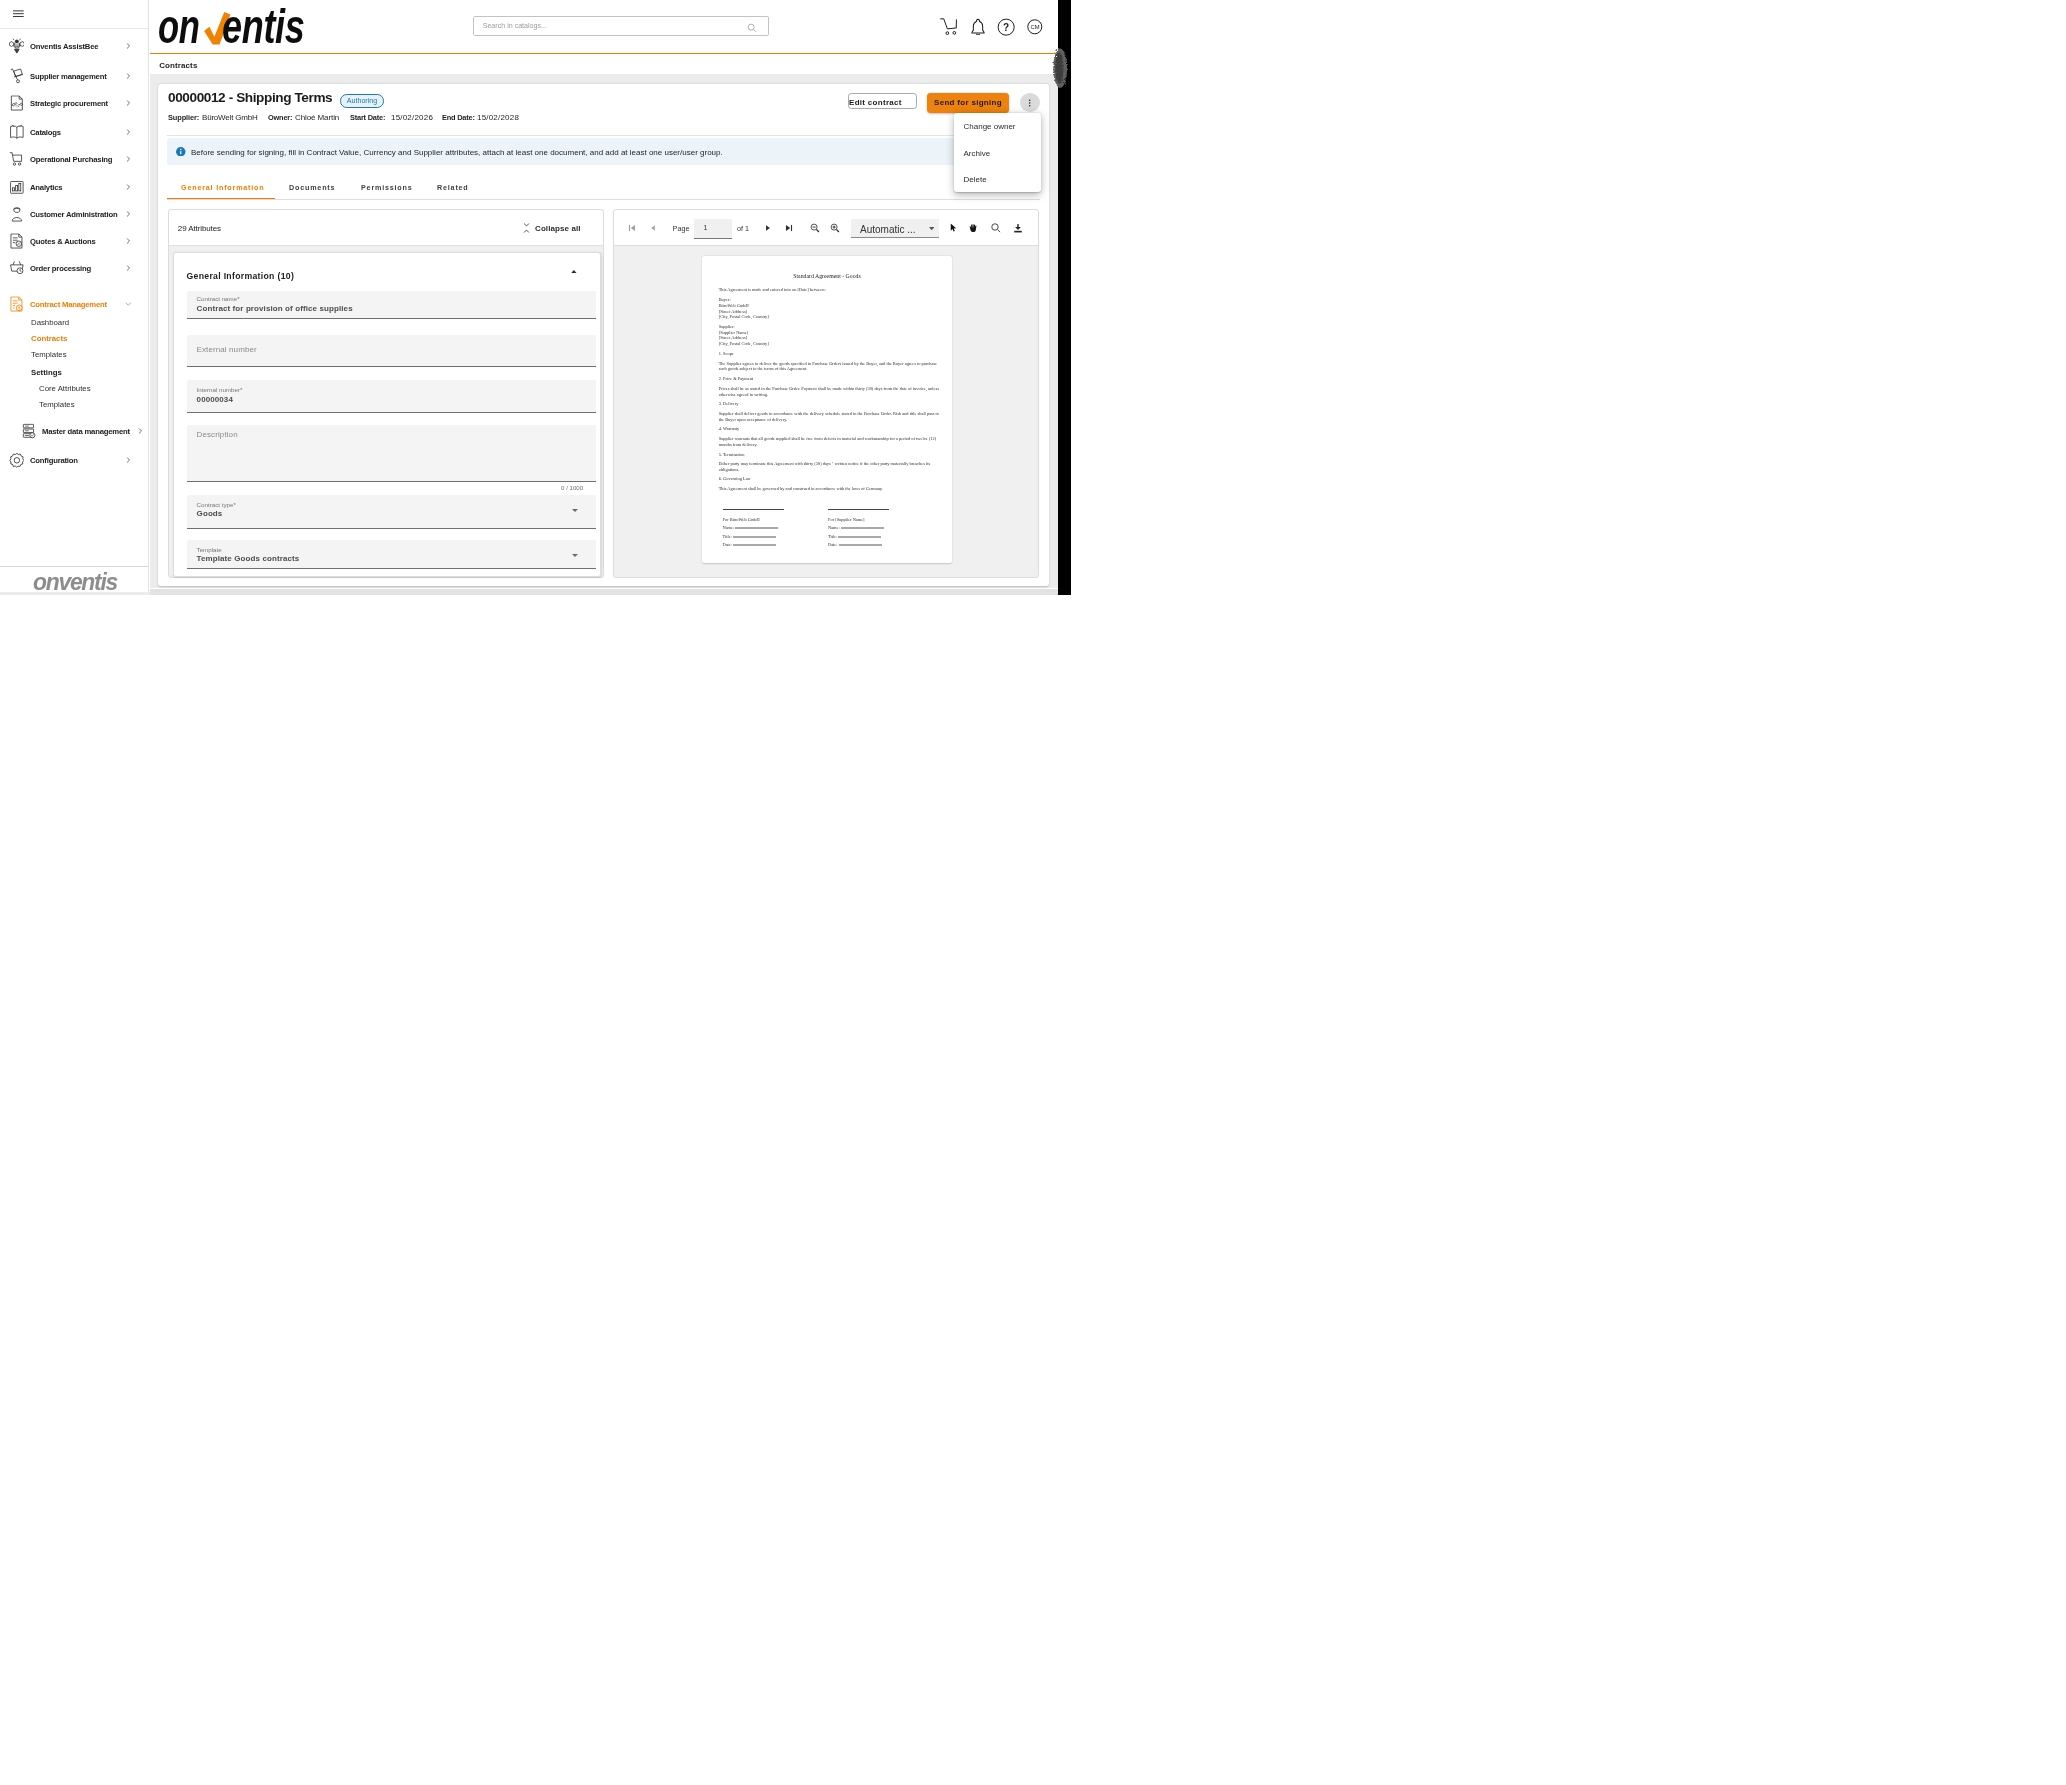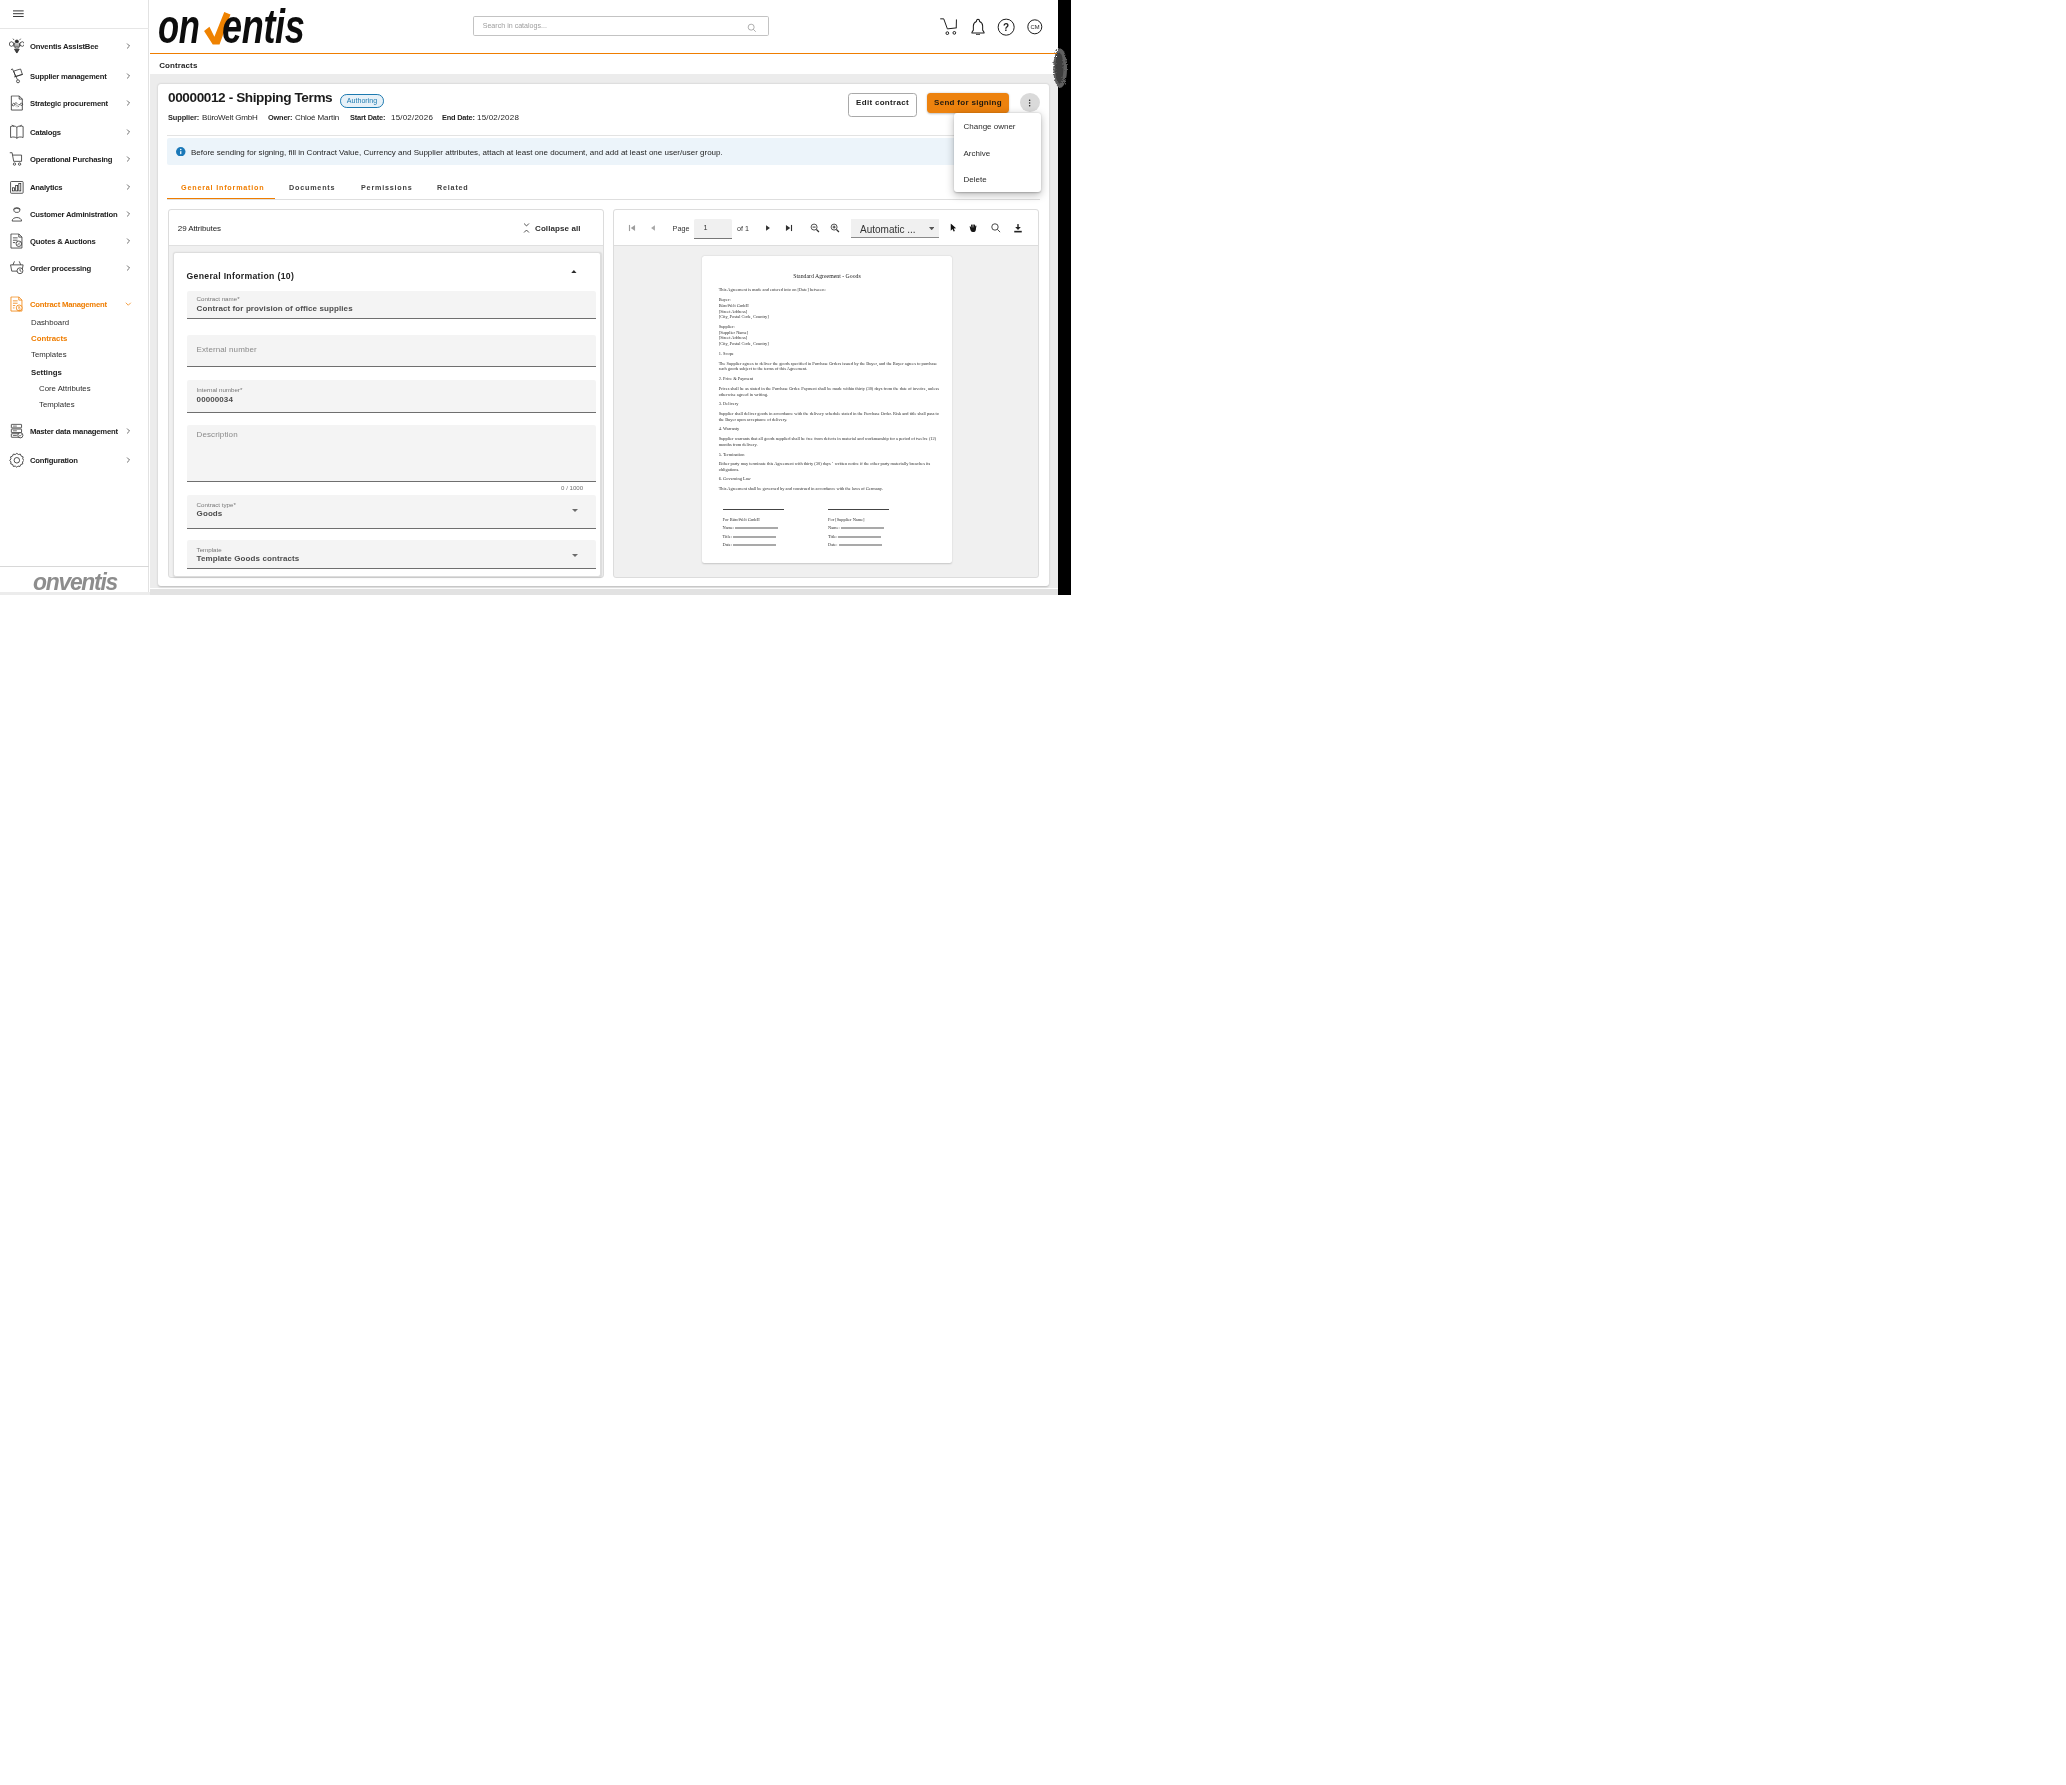--- a/index.html
+++ b/index.html
@@ -33,21 +33,21 @@
   #supline { position:absolute; left:0; top:113px; width:1071px; height:10px; color:#1f1f1f; }
   .sl { position:absolute; top:0; font-size:8px; line-height:9px; white-space:nowrap; }
   #hr1 { position:absolute; left:167px; top:135px; width:873px; height:0.5px; background:#e3e3e3; }
   #banner { position:absolute; left:167px; top:138px; width:873px; height:27px; background:#ecf4fa; border-radius:2.1px; }
   #banner .btx { position:absolute; left:24px; top:13.5px; transform:translateY(-50%); font-size:8px; color:#252525; }
   
   .tab { position:absolute; top:183px; font-size:7.2px; font-weight:700; color:#3f3f3f; letter-spacing:0.8px; white-space:nowrap; }
   #tabind { position:absolute; left:167px; top:198px; width:108px; height:1.1px; background:#ef7d00; }
   #tabline { position:absolute; left:167px; top:199px; width:873px; height:0.4px; background:#dedede; }
   
-  #btn1 { position:absolute; left:848px; top:93px; width:69px; height:24px; border:0.7px solid #a9a9a9; border-radius:3.3px; background:#fff; text-align:center; font-size:8px; font-weight:700; color:#1d1d1d; line-height:17.4px; letter-spacing:0.3px; }
+  #btn1 { position:absolute; left:848px; top:93px; width:69px; height:16px; border:0.7px solid #a9a9a9; border-radius:3.3px; background:#fff; font-size:8px; font-weight:700; color:#1d1d1d; line-height:17.4px; letter-spacing:0.3px; }
   #btn2 { position:absolute; left:927px; top:93px; width:82px; height:19.7px; border-radius:3.7px; background:#ed820e; box-shadow:0 0.8px 2.1px rgba(0,0,0,0.25); text-align:center; font-size:8px; font-weight:700; color:#211a10; line-height:19px; letter-spacing:0.3px; }
   #dots { position:absolute; left:1020px; top:93px; width:20px; height:19px; border-radius:50%; background:#dadada; }
   #menu { position:absolute; left:954px; top:113px; width:87px; height:79px; background:#fff; border-radius:2.9px; box-shadow:0 2.1px 9px rgba(0,0,0,0.28), 0 0.4px 1.7px rgba(0,0,0,0.2); z-index:30; }
   #menu div { position:absolute; left:9.5px; transform:translateY(-50%); font-size:8px; color:#2a2a2a; }
   
   #lpanel { position:absolute; left:168px; top:209px; width:436px; height:369px; background:#f0f0f0; border:0.5px solid #dcdcdc; border-radius:2.9px; }
   #lphead { position:absolute; left:0; top:0; width:100%; height:36px; background:#fff; border-bottom:0.5px solid #e0e0e0; border-radius:2.9px 2.9px 0 0; }
   #lcard { position:absolute; left:4.1px; top:42px; width:428px; height:325px; background:#fff; border:0.4px solid #ddd; border-radius:2.9px; box-shadow:0.4px 0.8px 1.7px rgba(0,0,0,0.10); }
   .fld { position:absolute; left:13.2px; width:409px; background:#f4f4f4; border-radius:2.1px 2.1px 0 0; border-bottom:0.7px solid #6f6f6f; }
   .fld .lab { position:absolute; left:9.3px; top:3.3px; font-size:6.2px; color:#767676; }
@@ -253,21 +253,21 @@
     <svg class="ch" viewBox="0 0 16 16">
         <path d="M2 5 L8 11 L14 5" stroke="#ef7d00" stroke-width="1.8" fill="none"></path>
       </svg>
   </div>
   <div class="smi" style="top:322px;">Dashboard</div>
   <div class="smi orange b" style="top:338px;">Contracts</div>
   <div class="smi" style="top:354px;">Templates</div>
   <div class="smi b" style="top:372px; color:#222;">Settings</div>
   <div class="smi" style="top:388px; left:39px;">Core Attributes</div>
   <div class="smi" style="top:404px; left:39px;">Templates</div>
-  <div class="mi" style="top:423px;">
+  <div class="mi" style="top:423px;margin-left:12px;">
     <svg class="ic" viewBox="0 0 40 40">
         <g stroke="#2b2b2b" stroke-width="2" fill="none">
           <rect x="6" y="3" width="26" height="9" rx="1"></rect>
           <rect x="6" y="15" width="26" height="9" rx="1"></rect>
           <rect x="6" y="27" width="26" height="9" rx="1"></rect>
           <path d="M10 7.5 L20 7.5 M10 19.5 L20 19.5 M10 31.5 L20 31.5" stroke-width="1.7"></path>
           <circle cx="29" cy="31" r="6.5" fill="#fff"></circle>
           <path d="M26 31 L28.3 33.3 L32.5 28.6" stroke-width="1.7"></path>
         </g>
       </svg>

